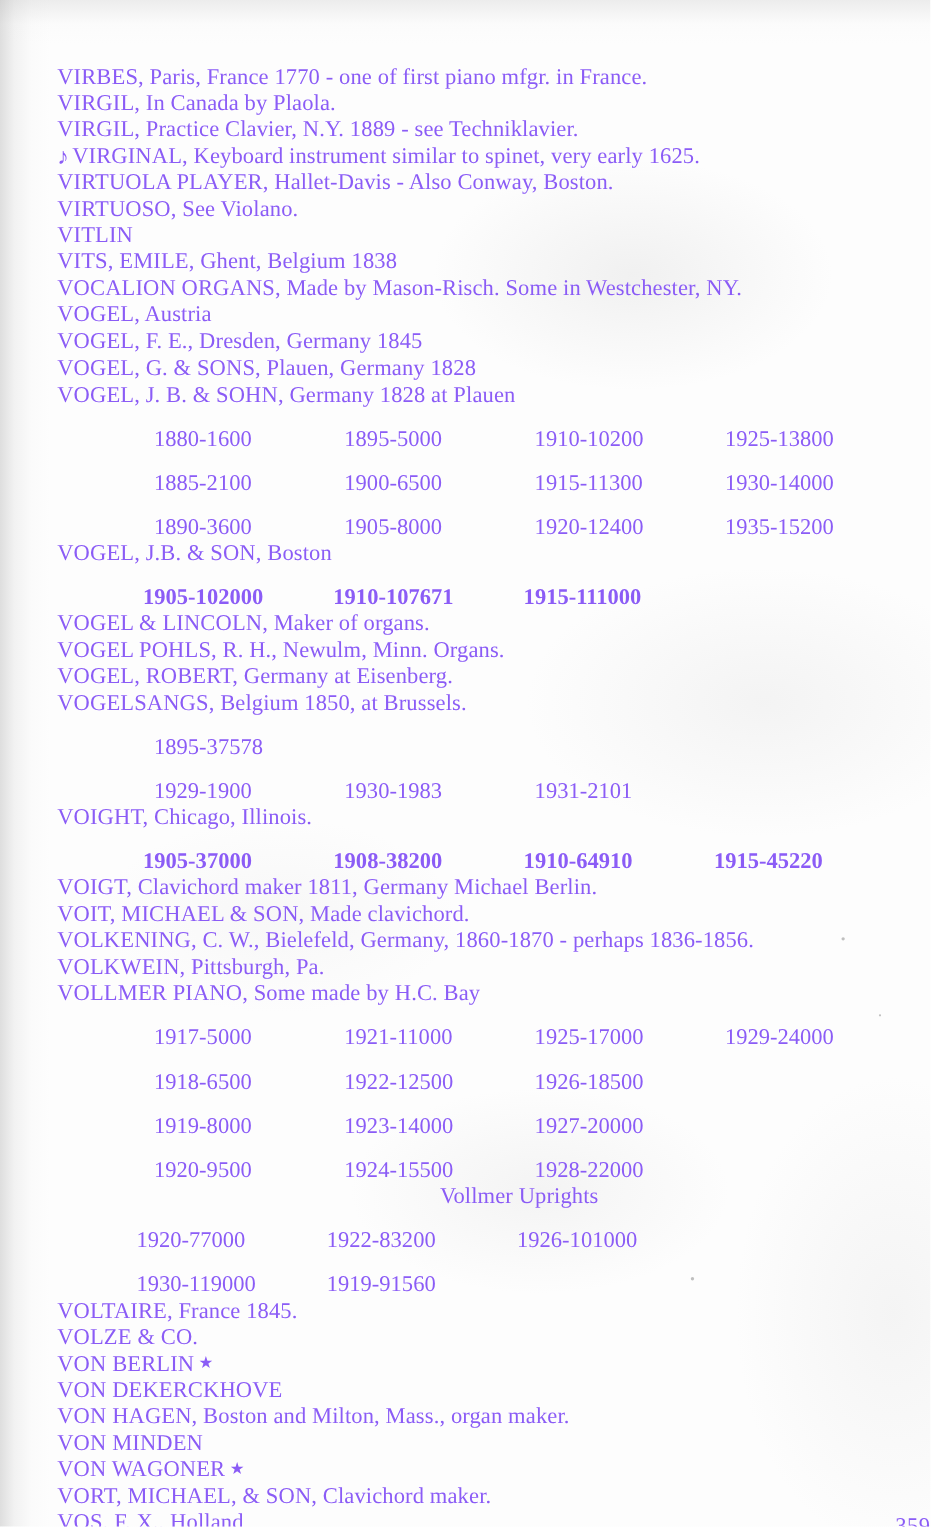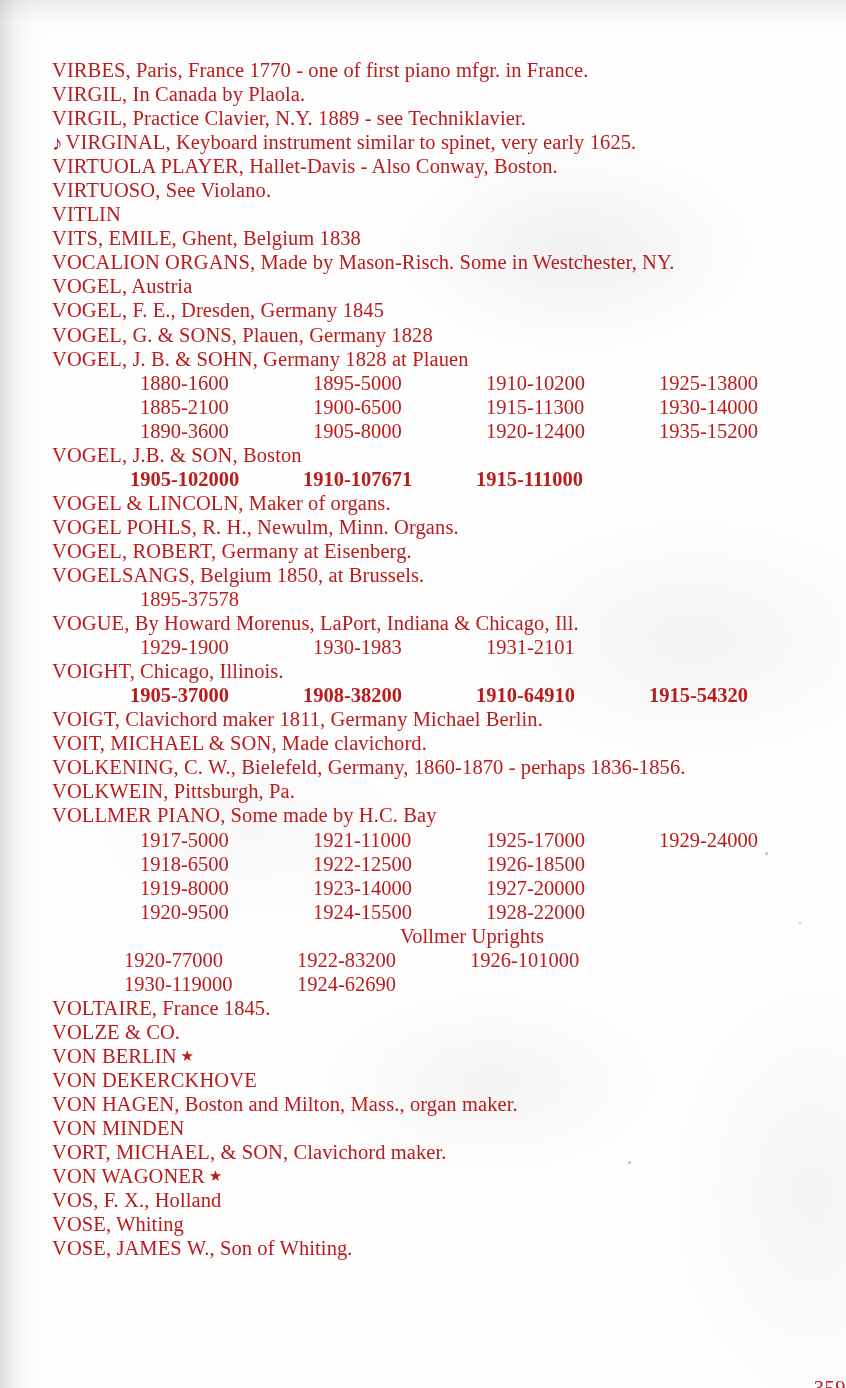--- a/index.html
+++ b/index.html
@@ -9,21 +9,21 @@
     background: #ffffff;
   }
   .page {
     position: relative;
     width: 846px;
     height: 1388px;
     margin: 0 auto;
     background: #fdfdfd;
     overflow: hidden;
     font-family: "Liberation Serif", "DejaVu Serif", serif;
-    color: #b91c1c;
+    color: #8b5cf6;
   }
   
   .paper-tex {
     position: absolute;
     inset: 0;
     background:
       radial-gradient(ellipse 260px 150px at 68% 18%, rgba(196,196,196,.22), rgba(255,255,255,0) 70%),
       radial-gradient(ellipse 300px 170px at 82% 46%, rgba(200,200,200,.18), rgba(255,255,255,0) 72%),
       radial-gradient(ellipse 240px 130px at 58% 78%, rgba(198,198,198,.17), rgba(255,255,255,0) 72%),
       radial-gradient(ellipse 220px 120px at 30% 60%, rgba(205,205,205,.12), rgba(255,255,255,0) 74%),
@@ -66,21 +66,21 @@
     line-height: 24.05px;
     white-space: nowrap;
     letter-spacing: .1px;
   }
 
   
   .serial-table {
     line-height: 24.05px;
     font-size: 20.5px;
   }
-  .serial-row { white-space: nowrap; }
+  .serial-row { white-space: nowrap; margin-top: 16px; }
   .serial-cell {
     display: inline-block;
     width: 173px;
     vertical-align: top;
   }
   .indent-a { padding-left: 88px; }   
   .indent-b { padding-left: 78px; font-weight: bold; }   
   .indent-c { padding-left: 72px; }   
   .sub-label { padding-left: 66px; text-align: center; }  
 
@@ -151,51 +151,50 @@
       <div class="serial-table indent-b">
         <div class="serial-row"><span class="serial-cell">1905-102000</span><span class="serial-cell">1910-107671</span><span class="serial-cell">1915-111000</span></div>
       </div>
       <div class="entry">VOGEL &amp; LINCOLN, Maker of organs.</div>
       <div class="entry">VOGEL POHLS, R. H., Newulm, Minn. Organs.</div>
       <div class="entry">VOGEL, ROBERT, Germany at Eisenberg.</div>
       <div class="entry">VOGELSANGS, Belgium 1850, at Brussels.</div>
       <div class="serial-table indent-a">
         <div class="serial-row"><span class="serial-cell">1895-37578</span></div>
       </div>
-      <div class="entry">VOGUE, By Howard Morenus, LaPort, Indiana &amp; Chicago, Ill.</div>
       <div class="serial-table indent-a">
         <div class="serial-row"><span class="serial-cell">1929-1900</span><span class="serial-cell">1930-1983</span><span class="serial-cell">1931-2101</span></div>
       </div>
       <div class="entry">VOIGHT, Chicago, Illinois.</div>
       <div class="serial-table indent-b">
-        <div class="serial-row"><span class="serial-cell">1905-37000</span><span class="serial-cell">1908-38200</span><span class="serial-cell">1910-64910</span><span class="serial-cell">1915-54320</span></div>
+        <div class="serial-row"><span class="serial-cell">1905-37000</span><span class="serial-cell">1908-38200</span><span class="serial-cell">1910-64910</span><span class="serial-cell">1915-45220</span></div>
       </div>
       <div class="entry">VOIGT, Clavichord maker 1811, Germany Michael Berlin.</div>
       <div class="entry">VOIT, MICHAEL &amp; SON, Made clavichord.</div>
       <div class="entry">VOLKENING, C. W., Bielefeld, Germany, 1860-1870 - perhaps 1836-1856.</div>
       <div class="entry">VOLKWEIN, Pittsburgh, Pa.</div>
       <div class="entry">VOLLMER PIANO, Some made by H.C. Bay</div>
       <div class="serial-table indent-a">
         <div class="serial-row"><span class="serial-cell">1917-5000</span><span class="serial-cell">1921-11000</span><span class="serial-cell">1925-17000</span><span class="serial-cell">1929-24000</span></div>
         <div class="serial-row"><span class="serial-cell">1918-6500</span><span class="serial-cell">1922-12500</span><span class="serial-cell">1926-18500</span></div>
         <div class="serial-row"><span class="serial-cell">1919-8000</span><span class="serial-cell">1923-14000</span><span class="serial-cell">1927-20000</span></div>
         <div class="serial-row"><span class="serial-cell">1920-9500</span><span class="serial-cell">1924-15500</span><span class="serial-cell">1928-22000</span></div>
       </div>
       <div class="entry sub-label">Vollmer Uprights</div>
       <div class="serial-table indent-c">
         <div class="serial-row"><span class="serial-cell">1920-77000</span><span class="serial-cell">1922-83200</span><span class="serial-cell">1926-101000</span></div>
-        <div class="serial-row"><span class="serial-cell">1930-119000</span><span class="serial-cell">1924-62690</span></div>
+        <div class="serial-row"><span class="serial-cell">1930-119000</span><span class="serial-cell">1919-91560</span></div>
       </div>
       <div class="entry">VOLTAIRE, France 1845.</div>
       <div class="entry">VOLZE &amp; CO.</div>
       <div class="entry"><span>VON BERLIN</span><span class="star-glyph">★</span></div>
       <div class="entry">VON DEKERCKHOVE</div>
       <div class="entry">VON HAGEN, Boston and Milton, Mass., organ maker.</div>
       <div class="entry">VON MINDEN</div>
+      <div class="entry"><span>VON WAGONER</span><span class="star-glyph">★</span></div>
       <div class="entry">VORT, MICHAEL, &amp; SON, Clavichord maker.</div>
-      <div class="entry"><span>VON WAGONER</span><span class="star-glyph">★</span></div>
       <div class="entry">VOS, F. X., Holland</div>
       <div class="entry">VOSE, Whiting</div>
       <div class="entry">VOSE, JAMES W., Son of Whiting.</div>
     </div>
 
   <div class="page-number">359</div>
 </div>
 
 </body></html>

